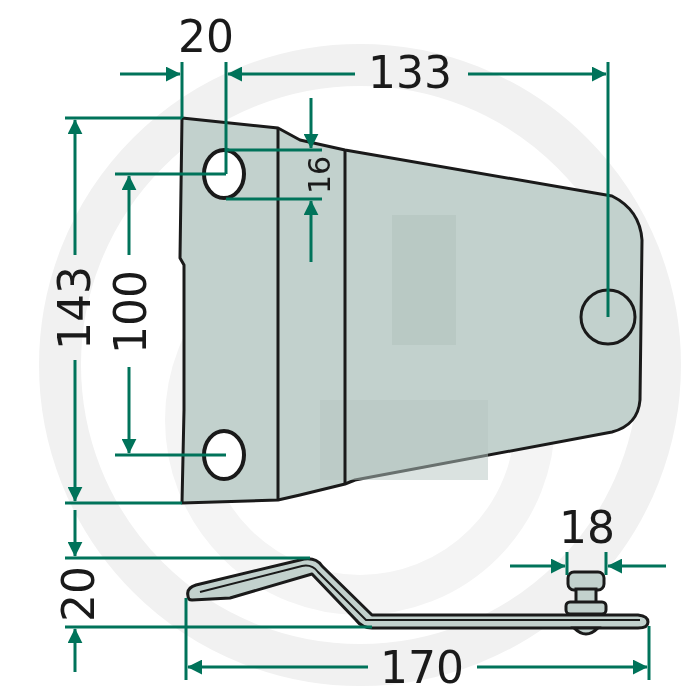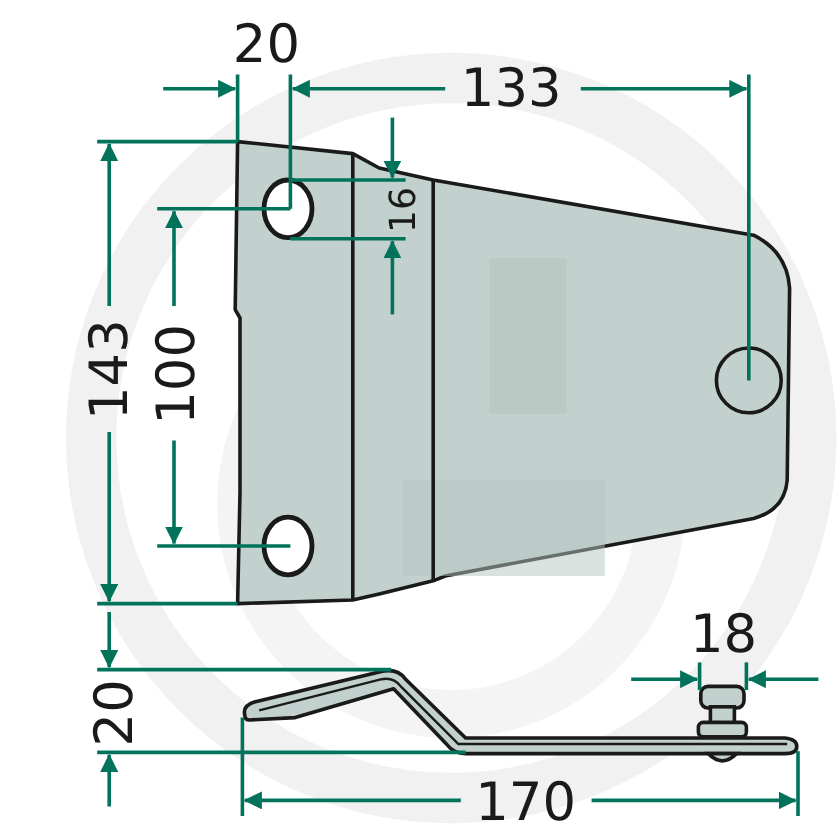--- a/index.html
+++ b/index.html
@@ -1,17 +1,17 @@
 <!DOCTYPE html>
 <html><head>
   <meta charset="utf-8">
   <style>
     html, body { margin: 0; padding: 0; background: #ffffff; }
     body { width: 700px; height: 700px; overflow: hidden; position: relative; font-family: "DejaVu Sans", sans-serif; }
-    #stage { position: absolute; left: 16px; top: 0; width: 671px; height: 700px; text-align: right; }
+    #stage { position: absolute; left: 0; top: 0; width: 671px; height: 700px; text-align: right; }
     svg text { font-family: "DejaVu Sans", sans-serif; fill: #1a1a1a; }
     .dim-label { font-size: 44px; }
     .dim-label-sm { font-size: 30px; }
   </style>
 </head>
 <body>
 
 <div id="stage">
 <svg width="700" height="700" viewBox="0 0 700 700" xmlns="http://www.w3.org/2000/svg">
   <defs>

